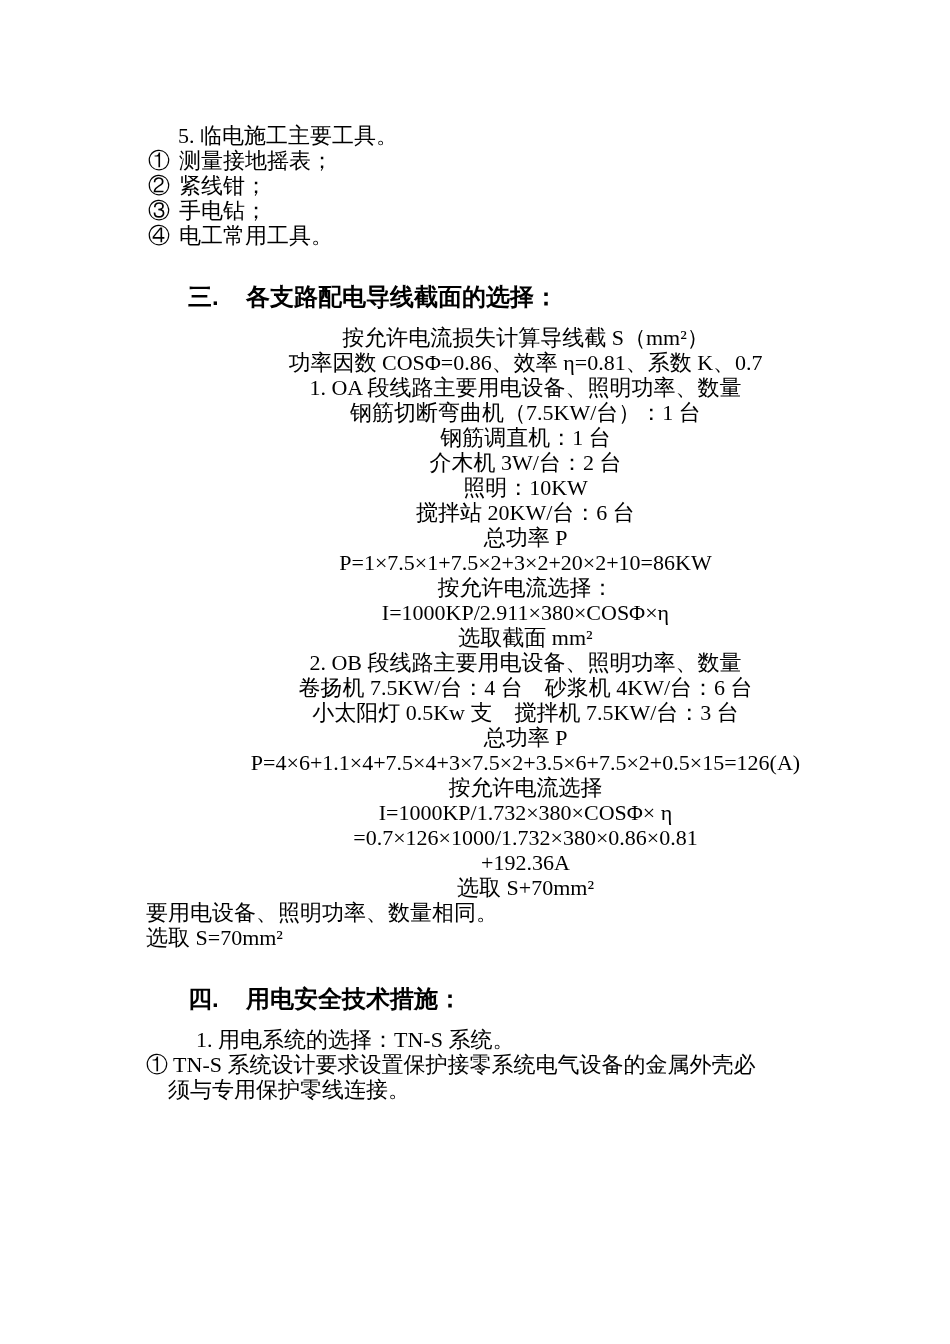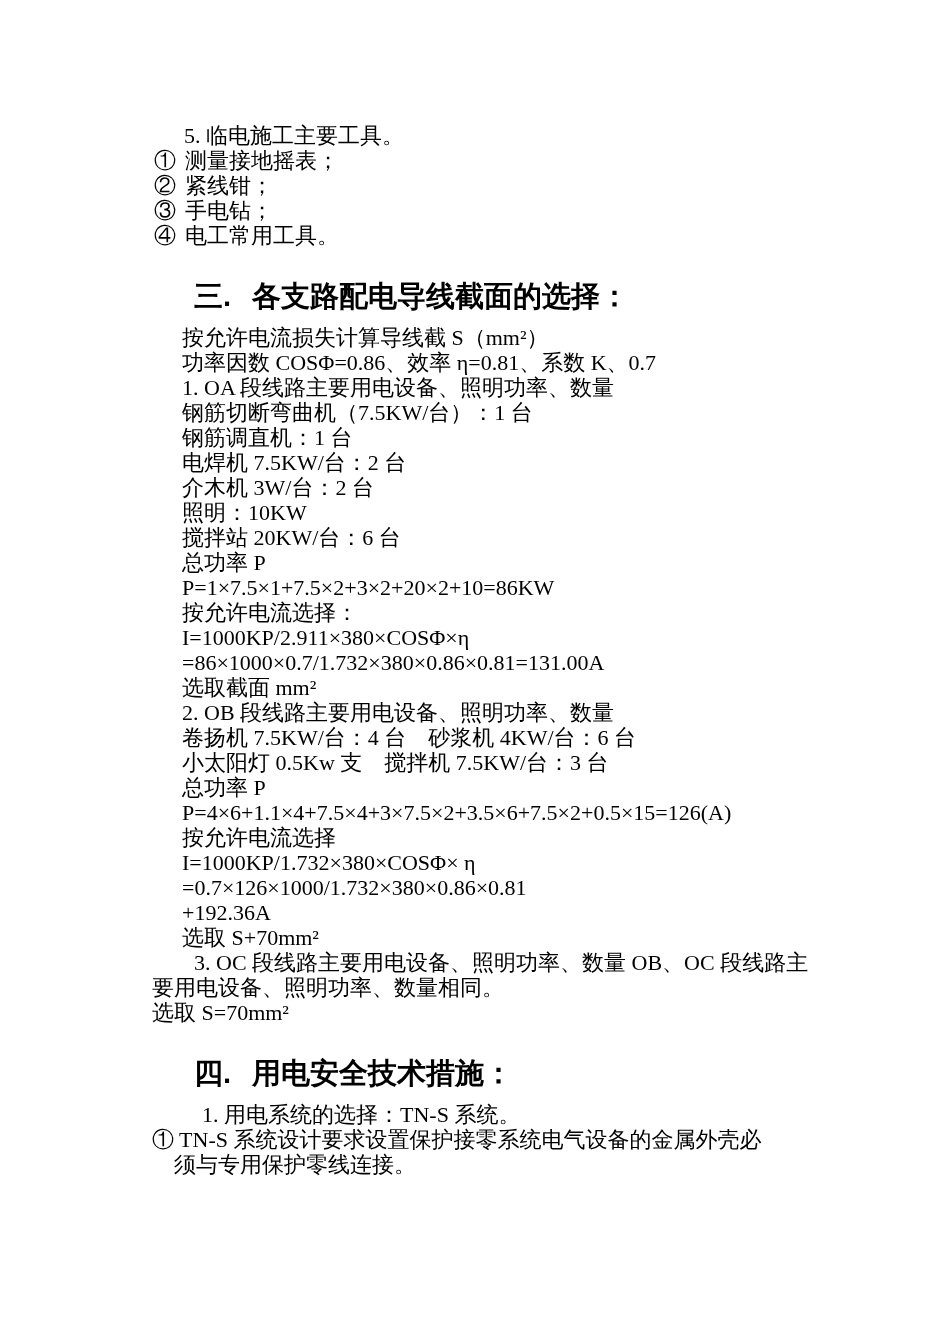--- a/index.html
+++ b/index.html
@@ -10,45 +10,45 @@
     height: 1344px;
     margin: 0 auto;
     background: #ffffff;
     color: #000000;
     overflow: hidden;
     font-family: "Liberation Serif", "DejaVu Serif", serif;
   }
   .content {
     position: absolute;
     top: 123px;
-    left: 152px;
+    left: 146px;
     right: 75px;
   }
   .line {
     margin: 0;
     font-size: 22px;
     line-height: 25px;
     white-space: pre-wrap;
     color: #000000;
   }
   .marker { display: inline-block; margin-right: 9px; }
   
   .ind-intro  { padding-left: 32px; }  
   .ind-list   { padding-left: 2px;  }  
-  .ind-body   { padding-left: 30px; }  
+  .ind-body   { padding-left: 30px; text-align: center; }  
   .ind-item3  { padding-left: 42px; }  
   .ind-margin { padding-left: 0;    }  
   .ind-item   { padding-left: 50px; }  
   .ind-wrap   { padding-left: 22px; }  
   .section-heading {
     display: block;
     margin: 32px 0 12px 42px;
     font-family: "Liberation Sans", "DejaVu Sans", sans-serif;
     font-weight: 700;
-    font-size: 29px;
+    font-size: 24px;
     line-height: 33px;
     color: #000000;
   }
   .h-num { display: inline-block; min-width: 58px; }
 </style>
 </head>
 <body>
 
 <div class="page" style="background: rgb(255, 255, 255); color: rgb(0, 0, 0);">
   <div class="content">
@@ -75,37 +75,35 @@
         <p class="line ind-body">按允许电流损失计算导线截 S（mm²）</p>
 
         <p class="line ind-body">功率因数 COSΦ=0.86、效率 η=0.81、系数 K、0.7</p>
 
         <p class="line ind-body">1. OA 段线路主要用电设备、照明功率、数量</p>
 
         <p class="line ind-body">钢筋切断弯曲机（7.5KW/台）：1 台</p>
 
         <p class="line ind-body">钢筋调直机：1 台</p>
 
-        <p class="line ind-body">电焊机 7.5KW/台：2 台</p>
 
         <p class="line ind-body">介木机 3W/台：2 台</p>
 
         <p class="line ind-body">照明：10KW</p>
 
         <p class="line ind-body">搅拌站 20KW/台：6 台</p>
 
         <p class="line ind-body">总功率 P</p>
 
         <p class="line ind-body">P=1×7.5×1+7.5×2+3×2+20×2+10=86KW</p>
 
         <p class="line ind-body">按允许电流选择：</p>
 
         <p class="line ind-body">I=1000KP/2.911×380×COSΦ×η</p>
 
-        <p class="line ind-body">=86×1000×0.7/1.732×380×0.86×0.81=131.00A</p>
 
         <p class="line ind-body">选取截面 mm²</p>
 
         <p class="line ind-body">2. OB 段线路主要用电设备、照明功率、数量</p>
 
         <p class="line ind-body">卷扬机 7.5KW/台：4 台　砂浆机 4KW/台：6 台</p>
 
 
 
         <p class="line ind-body">小太阳灯 0.5Kw 支　搅拌机 7.5KW/台：3 台</p>
@@ -117,21 +115,20 @@
         <p class="line ind-body">按允许电流选择</p>
 
         <p class="line ind-body">I=1000KP/1.732×380×COSΦ× η</p>
 
         <p class="line ind-body">=0.7×126×1000/1.732×380×0.86×0.81</p>
 
         <p class="line ind-body">+192.36A</p>
 
         <p class="line ind-body">选取 S+70mm²</p>
 
-        <p class="line ind-item3">3. OC 段线路主要用电设备、照明功率、数量 OB、OC 段线路主</p>
 
         <p class="line ind-margin">要用电设备、照明功率、数量相同。</p>
 
         <p class="line ind-margin">选取 S=70mm²</p>
       </div>
 
     <h2 class="section-heading">
       <span class="h-num">四.</span><span>用电安全技术措施：</span>
     </h2>
 

